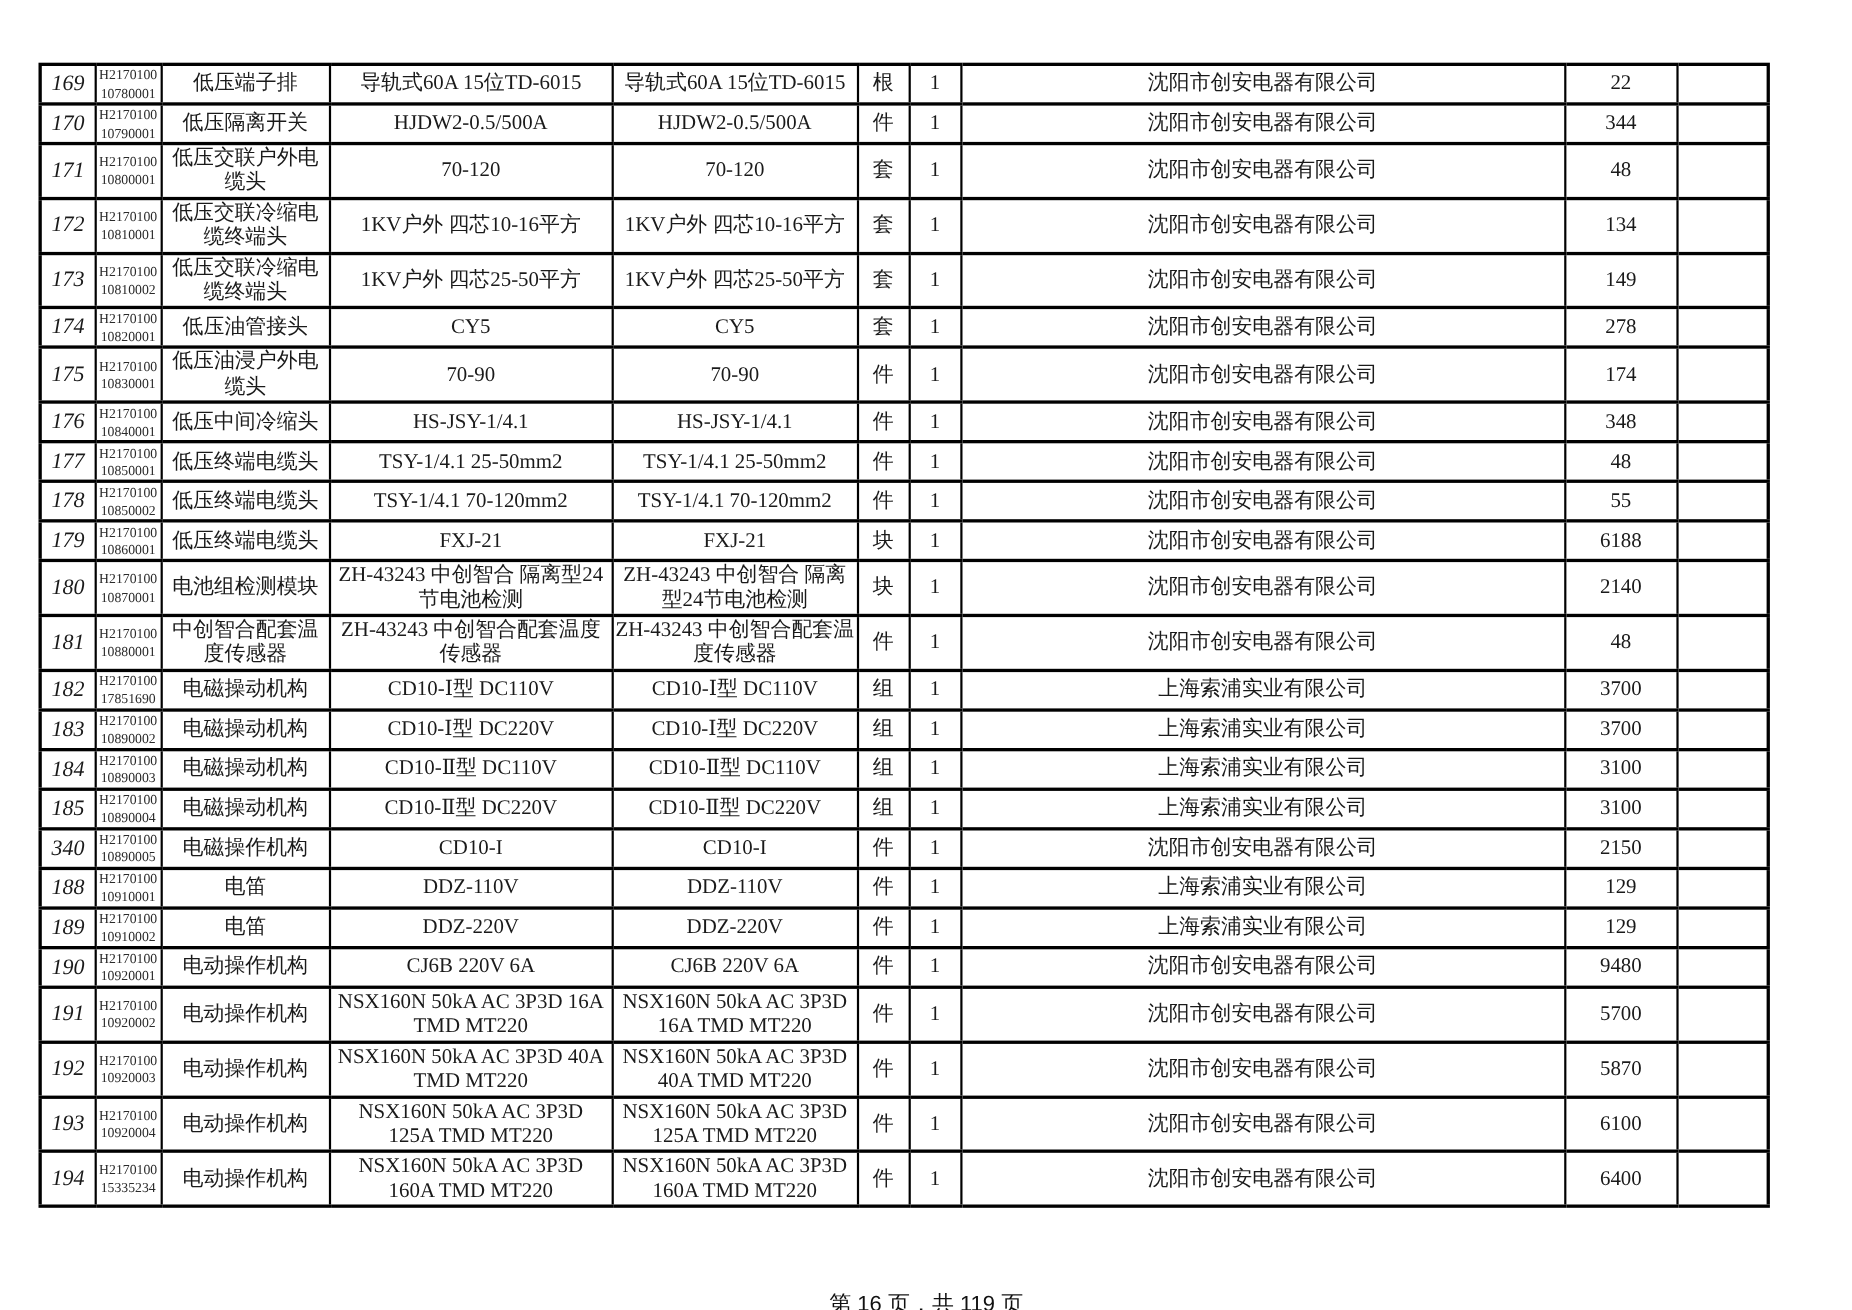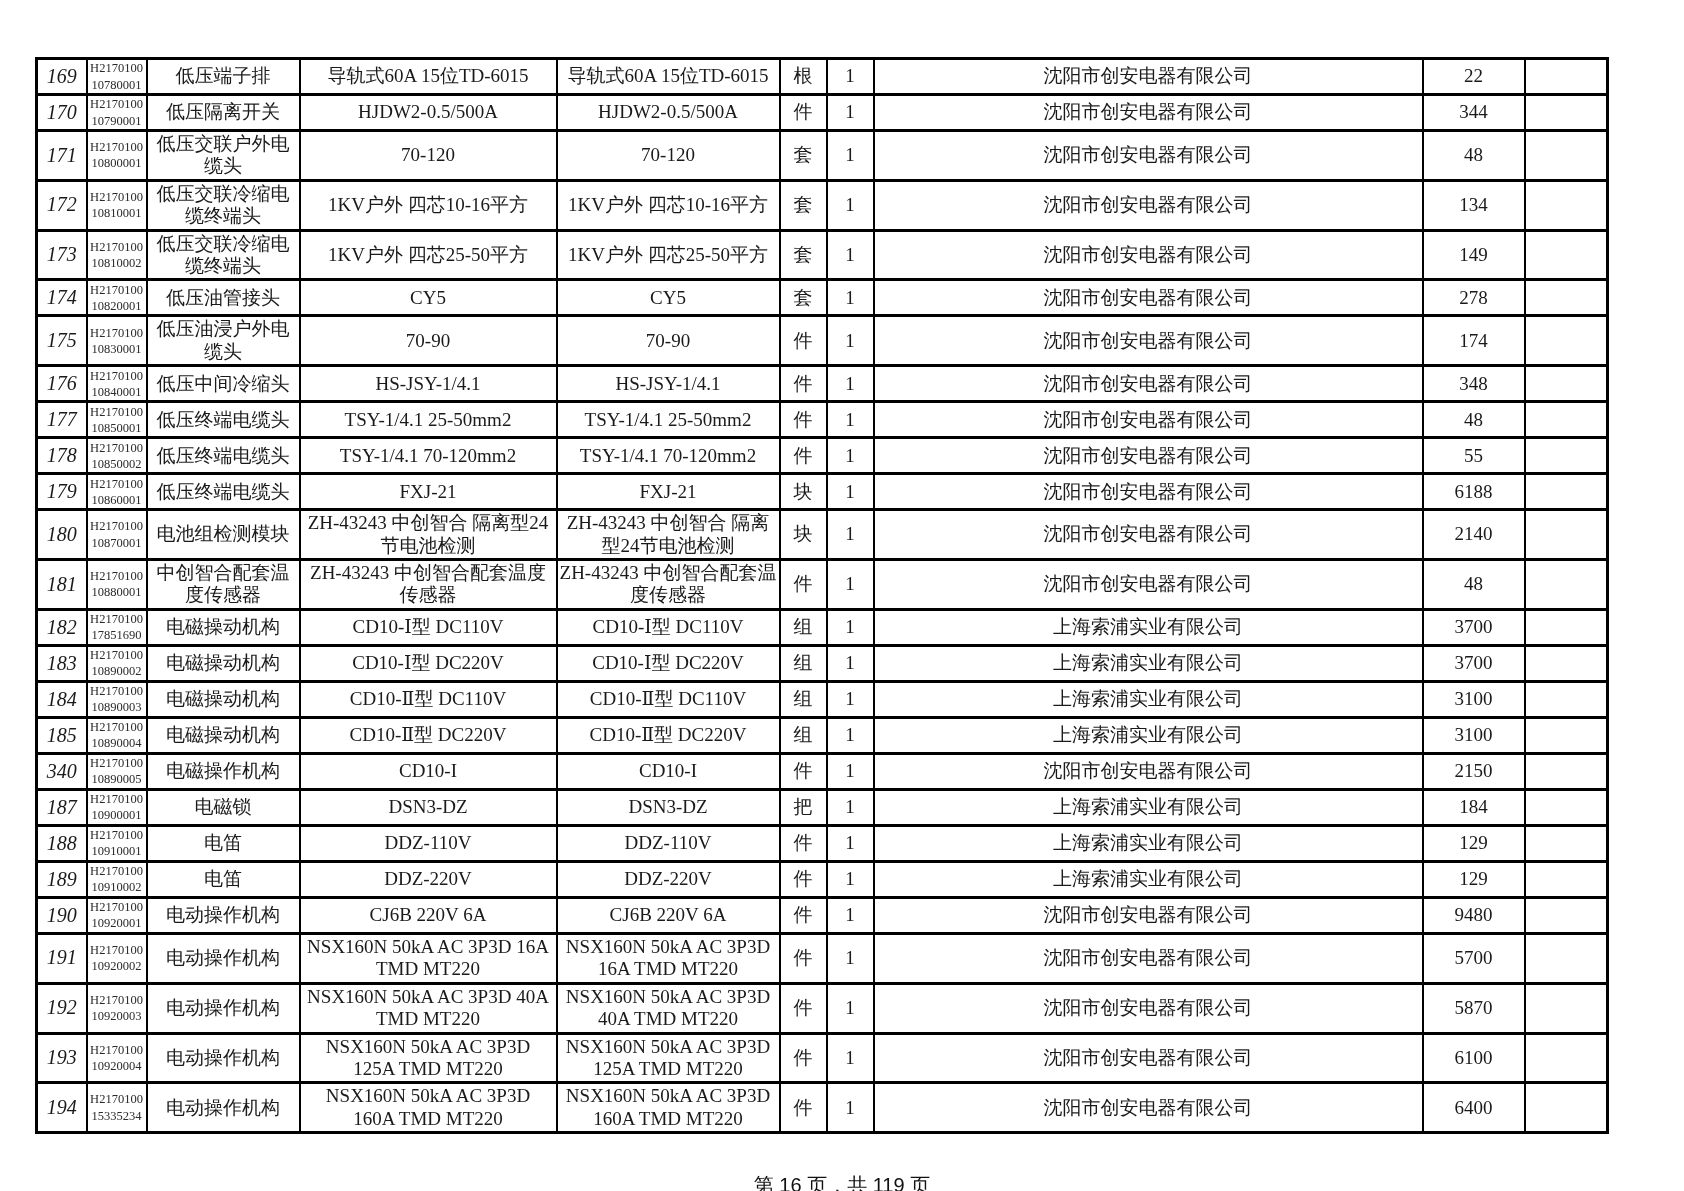--- a/index.html
+++ b/index.html
@@ -356,35 +356,20 @@
       <td class="cell-name">电磁操作机构</td>
       <td class="cell-spec">CD10-I</td>
       <td class="cell-spec2">CD10-I</td>
       <td class="cell-unit">件</td>
       <td class="cell-qty">1</td>
       <td class="cell-supp">沈阳市创安电器有限公司</td>
       <td class="cell-price">2150</td>
       <td class="cell-blank"></td>
     </tr>
 
-    <tr>
-      <td class="cell-no">187</td>
-      <td class="cell-code">
-        <span>H2170100</span>
-        <span>10900001</span>
-      </td>
-      <td class="cell-name">电磁锁</td>
-      <td class="cell-spec">DSN3-DZ</td>
-      <td class="cell-spec2">DSN3-DZ</td>
-      <td class="cell-unit">把</td>
-      <td class="cell-qty">1</td>
-      <td class="cell-supp">上海索浦实业有限公司</td>
-      <td class="cell-price">184</td>
-      <td class="cell-blank"></td>
-    </tr>
 
     <tr>
       <td class="cell-no">188</td>
       <td class="cell-code">
         <span>H2170100</span>
         <span>10910001</span>
       </td>
       <td class="cell-name">电笛</td>
       <td class="cell-spec">DDZ-110V</td>
       <td class="cell-spec2">DDZ-110V</td>

